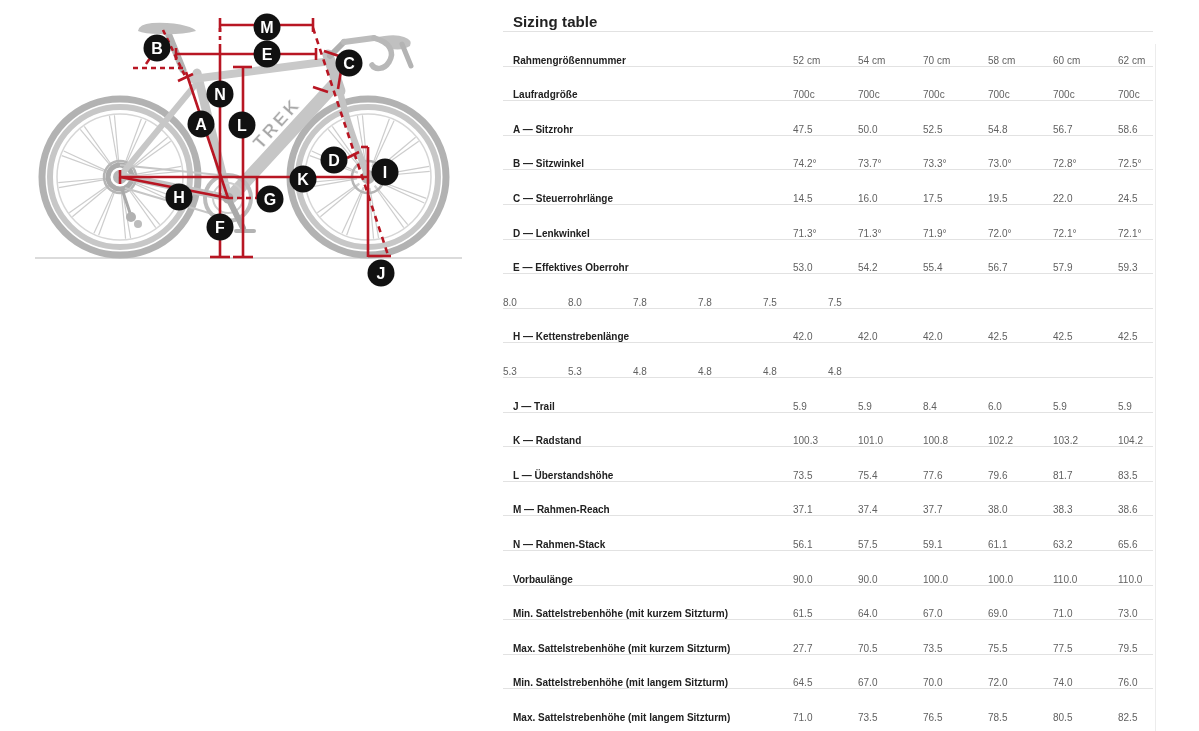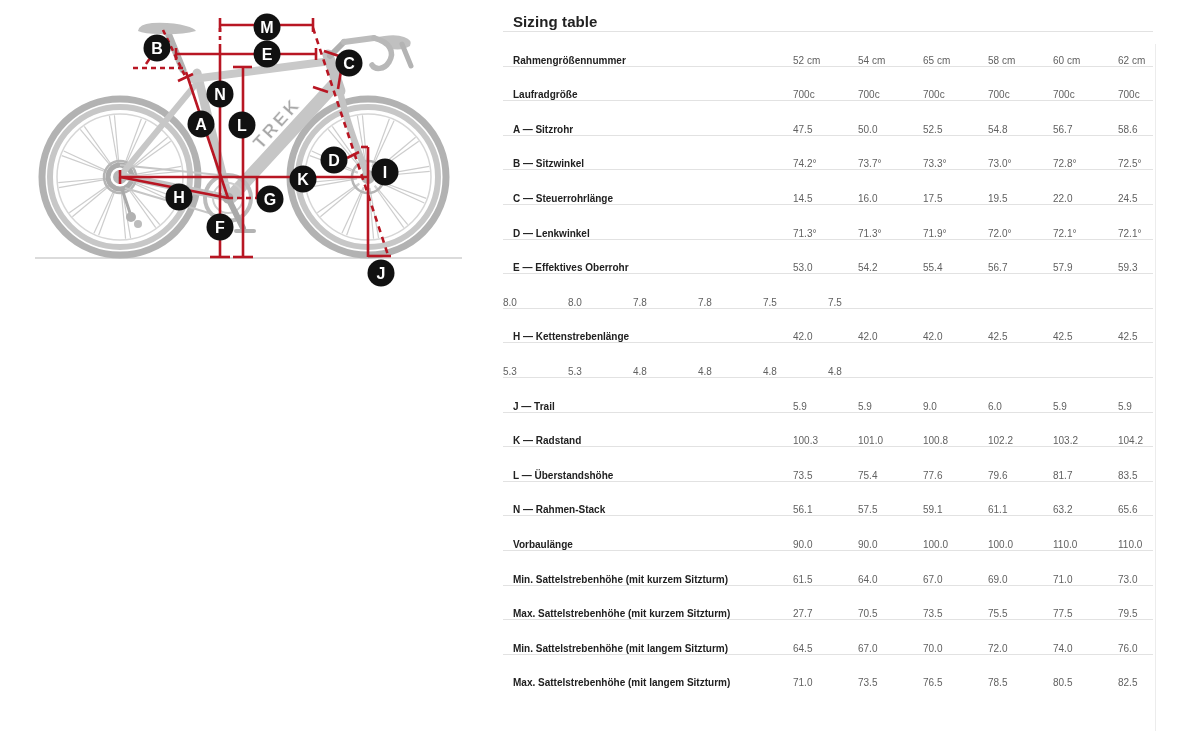--- a/index.html
+++ b/index.html
@@ -232,21 +232,21 @@
       </g>
   </svg>
 
   <div class="table-wrap">
     <div class="table-title">Sizing table</div>
     <div id="rows">
         <div class="trow">
           <span class="lbl">Rahmengrößennummer</span>
           <span class="val">52 cm</span>
           <span class="val">54 cm</span>
-          <span class="val">65 cm</span>
+          <span class="val">70 cm</span>
           <span class="val">58 cm</span>
           <span class="val">60 cm</span>
           <span class="val">62 cm</span>
         </div>
         <div class="trow">
           <span class="lbl">Laufradgröße</span>
           <span class="val">700c</span>
           <span class="val">700c</span>
           <span class="val">700c</span>
           <span class="val">700c</span>
@@ -320,21 +320,21 @@
           <span class="val">5.3</span>
           <span class="val">4.8</span>
           <span class="val">4.8</span>
           <span class="val">4.8</span>
           <span class="val">4.8</span>
         </div>
         <div class="trow">
           <span class="lbl">J — Trail</span>
           <span class="val">5.9</span>
           <span class="val">5.9</span>
-          <span class="val">9.0</span>
+          <span class="val">8.4</span>
           <span class="val">6.0</span>
           <span class="val">5.9</span>
           <span class="val">5.9</span>
         </div>
         <div class="trow">
           <span class="lbl">K — Radstand</span>
           <span class="val">100.3</span>
           <span class="val">101.0</span>
           <span class="val">100.8</span>
           <span class="val">102.2</span>
@@ -344,20 +344,29 @@
         <div class="trow">
           <span class="lbl">L — Überstandshöhe</span>
           <span class="val">73.5</span>
           <span class="val">75.4</span>
           <span class="val">77.6</span>
           <span class="val">79.6</span>
           <span class="val">81.7</span>
           <span class="val">83.5</span>
         </div>
         <div class="trow">
+          <span class="lbl">M — Rahmen-Reach</span>
+          <span class="val">37.1</span>
+          <span class="val">37.4</span>
+          <span class="val">37.7</span>
+          <span class="val">38.0</span>
+          <span class="val">38.3</span>
+          <span class="val">38.6</span>
+        </div>
+        <div class="trow">
           <span class="lbl">N — Rahmen-Stack</span>
           <span class="val">56.1</span>
           <span class="val">57.5</span>
           <span class="val">59.1</span>
           <span class="val">61.1</span>
           <span class="val">63.2</span>
           <span class="val">65.6</span>
         </div>
         <div class="trow">
           <span class="lbl">Vorbaulänge</span>

